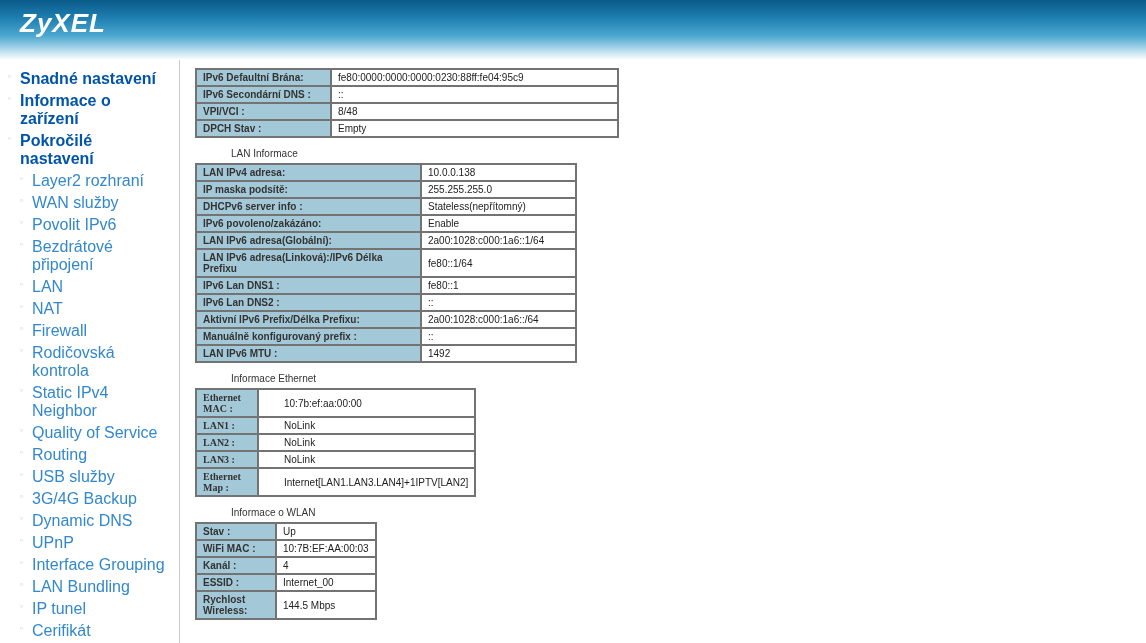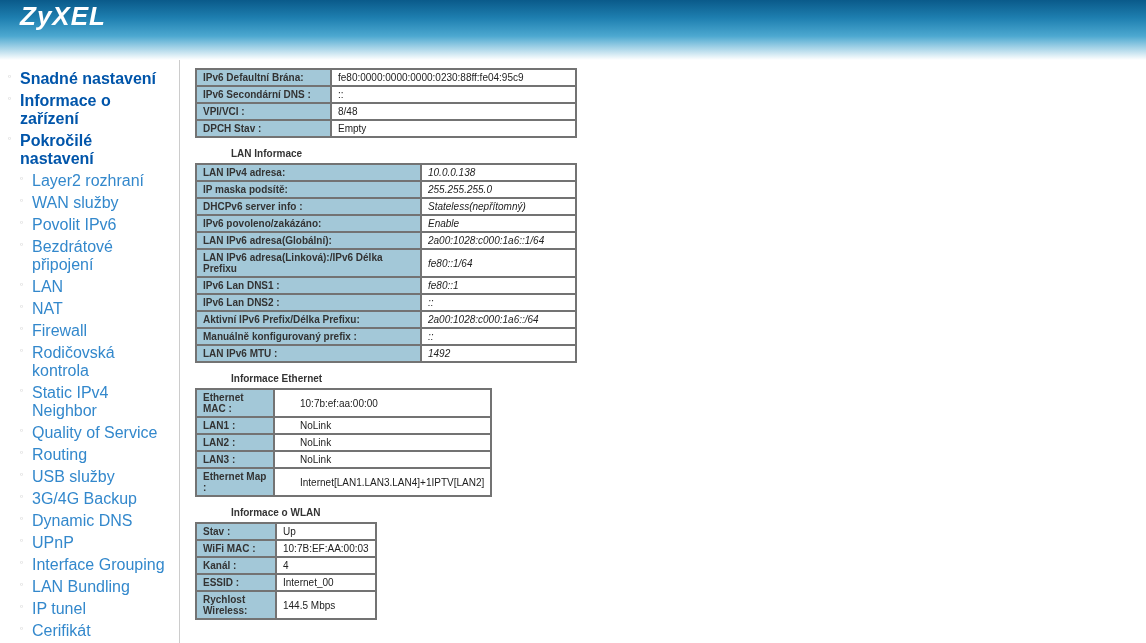--- a/index.html
+++ b/index.html
@@ -1,21 +1,21 @@
 <!DOCTYPE html>
 <html><head>
   <meta charset="utf-8">
   <style>
     * { margin: 0; padding: 0; box-sizing: border-box; }
     body { font-family: Verdana, Arial, sans-serif; font-size: 10px; background: #fff; }
     
     .header {
       background: linear-gradient(to bottom, #0a5a8a 0%, #1e7fb0 30%, #4ca8d0 60%, #ffffff 100%);
       height: 60px;
-      padding: 1px 20px;
+      padding: 8px 20px;
     }
     .logo {
       color: #fff;
       font-size: 26px;
       font-weight: bold;
       font-style: italic;
       letter-spacing: 1px;
     }
     
     .container { display: flex; }
@@ -54,21 +54,21 @@
     .nav-item.sub::before {
       left: 10px;
     }
     
     .content {
       flex: 1;
       padding: 8px 15px;
     }
     
     .section-title {
-      font-weight: bold;
+      font-weight: normal;
       font-size: 10px;
       margin: 10px 0 4px 0;
       color: #333;
       padding-left: 36px;
     }
     
     table.info-table {
       border-collapse: collapse;
       border: 1px solid #333;
       margin-bottom: 8px;
@@ -82,26 +82,26 @@
     table.info-table td.label {
       background: #a3c8d8;
       font-weight: bold;
       color: #333;
     }
     table.info-table td.value {
       background: #fff;
     }
     
     .t1 td.label { width: 135px; }
-    .t1 td.value { width: 245px; margin-top: 30px; }
+    .t1 td.value { width: 287px; margin-top: 30px; }
     
     .t2 td.label { width: 225px; }
-    .t2 td.value { width: 155px; font-style: italic; }
-    
-    .t3 td.label { width: 78px; }
+    .t2 td.value { width: 155px; }
+    
+    .t3 td.label { width: 62px; font-family: Liberation Serif, serif; }
     .t3 td.value { width: 160px; padding-left: 25px; }
     
     .t4 td.label { width: 80px; }
     .t4 td.value { width: 78px; }
   </style>
 </head>
 <body>
 
 <div class="header">
   <div class="logo">ZyXEL</div>

